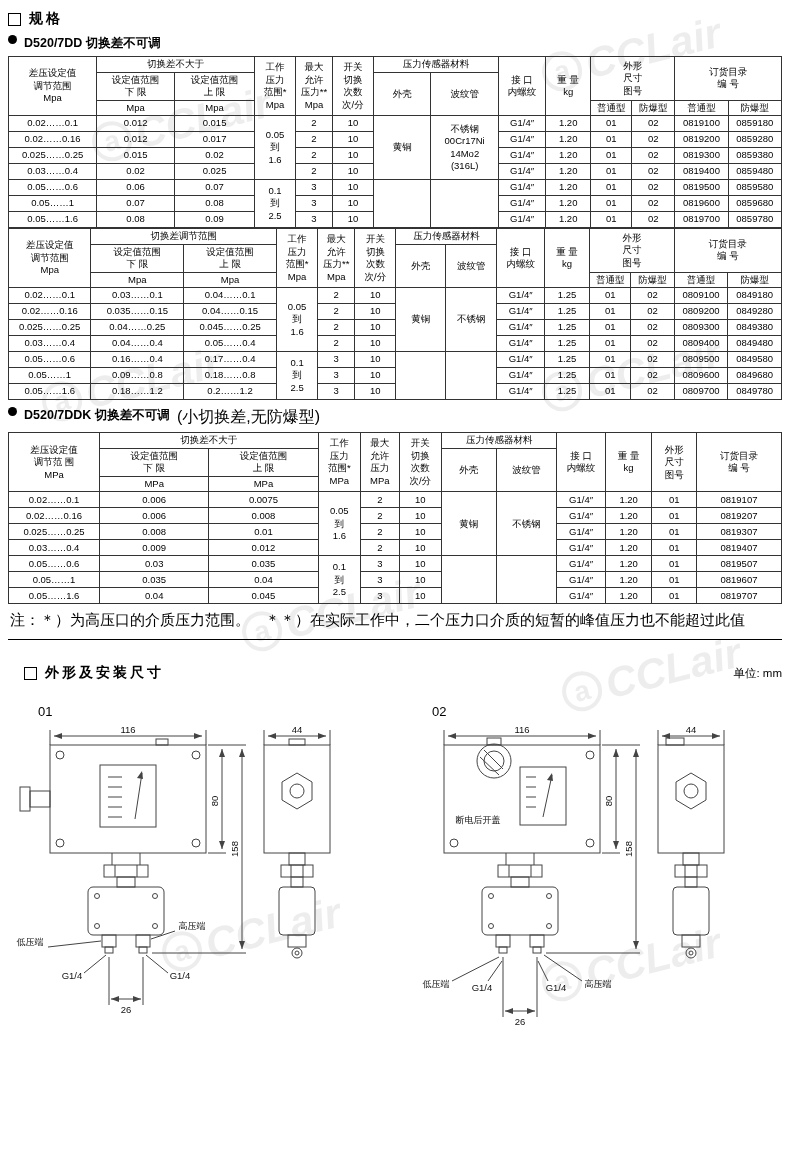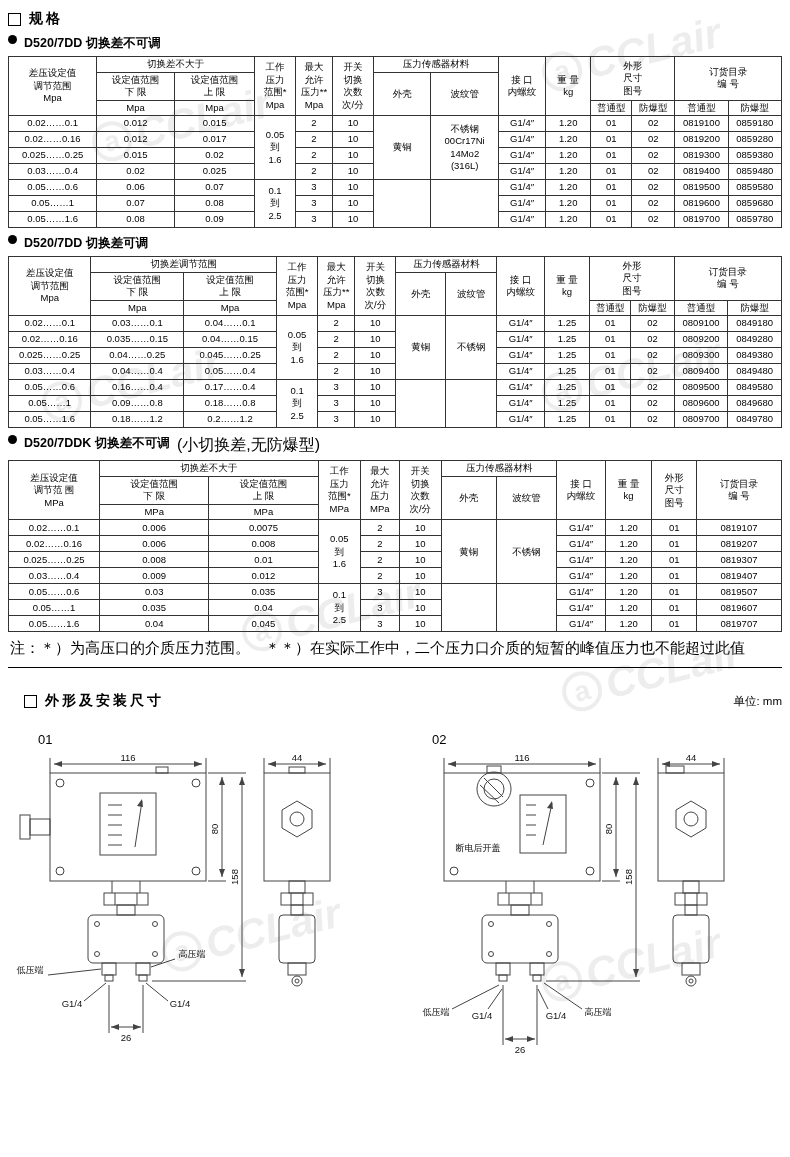--- a/index.html
+++ b/index.html
@@ -265,24 +265,20 @@
           <td>G1/4″</td>
           <td>1.20</td>
           <td>01</td>
           <td>02</td>
           <td>0819700</td>
           <td>0859780</td>
         </tr>
       </tbody>
   </table>
 
-  <div class="sub-head">
-    <div class="bullet"></div>
-    <div class="sub-title">D520/7DD 切换差可调</div>
-  </div>
   <table class="spec">
     <colgroup>
       <col style="width:80px">
         <col style="width:90px">
         <col style="width:90px">
         <col style="width:40px">
       <col style="width:36px">
         <col style="width:40px">
         <col style="width:48px">
         <col style="width:50px">

